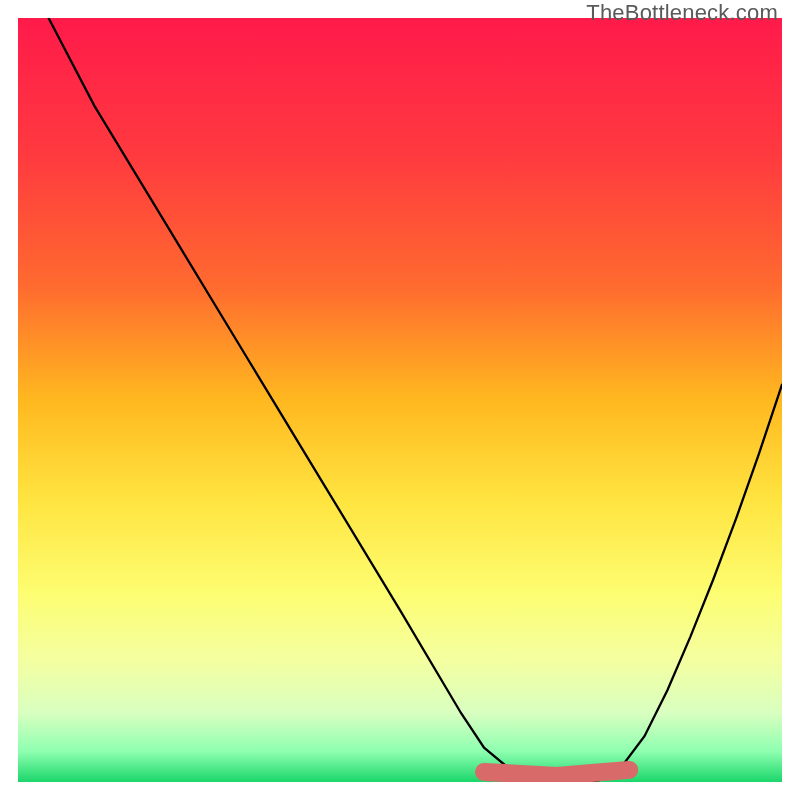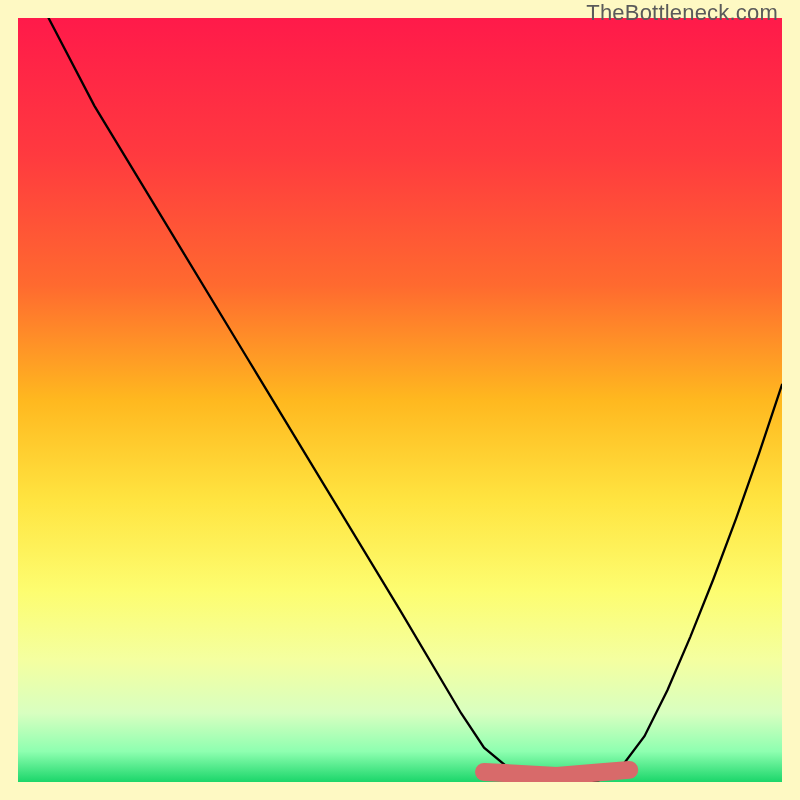--- a/index.html
+++ b/index.html
@@ -7,21 +7,21 @@
     padding: 0;
     width: 800px;
     height: 800px;
     overflow: hidden;
     background: #000;
   }
   .container {
     position: relative;
     width: 800px;
     height: 800px;
-    background: #fef9c3;
+    background: #ffffff;
   }
   .plot-area {
     position: absolute;
     left: 18px;
     top: 18px;
     width: 764px;
     height: 764px;
     overflow: hidden;
   }
   .watermark {

